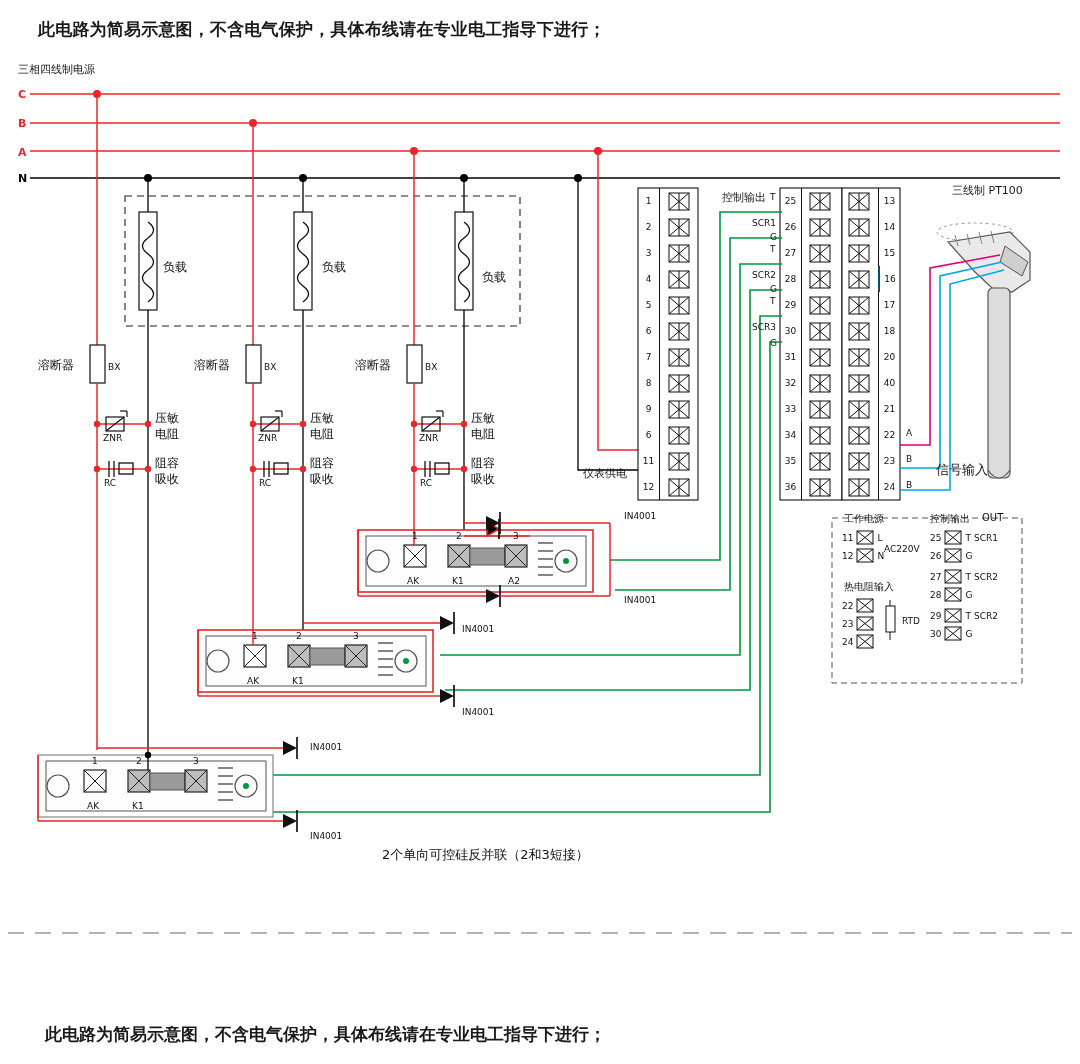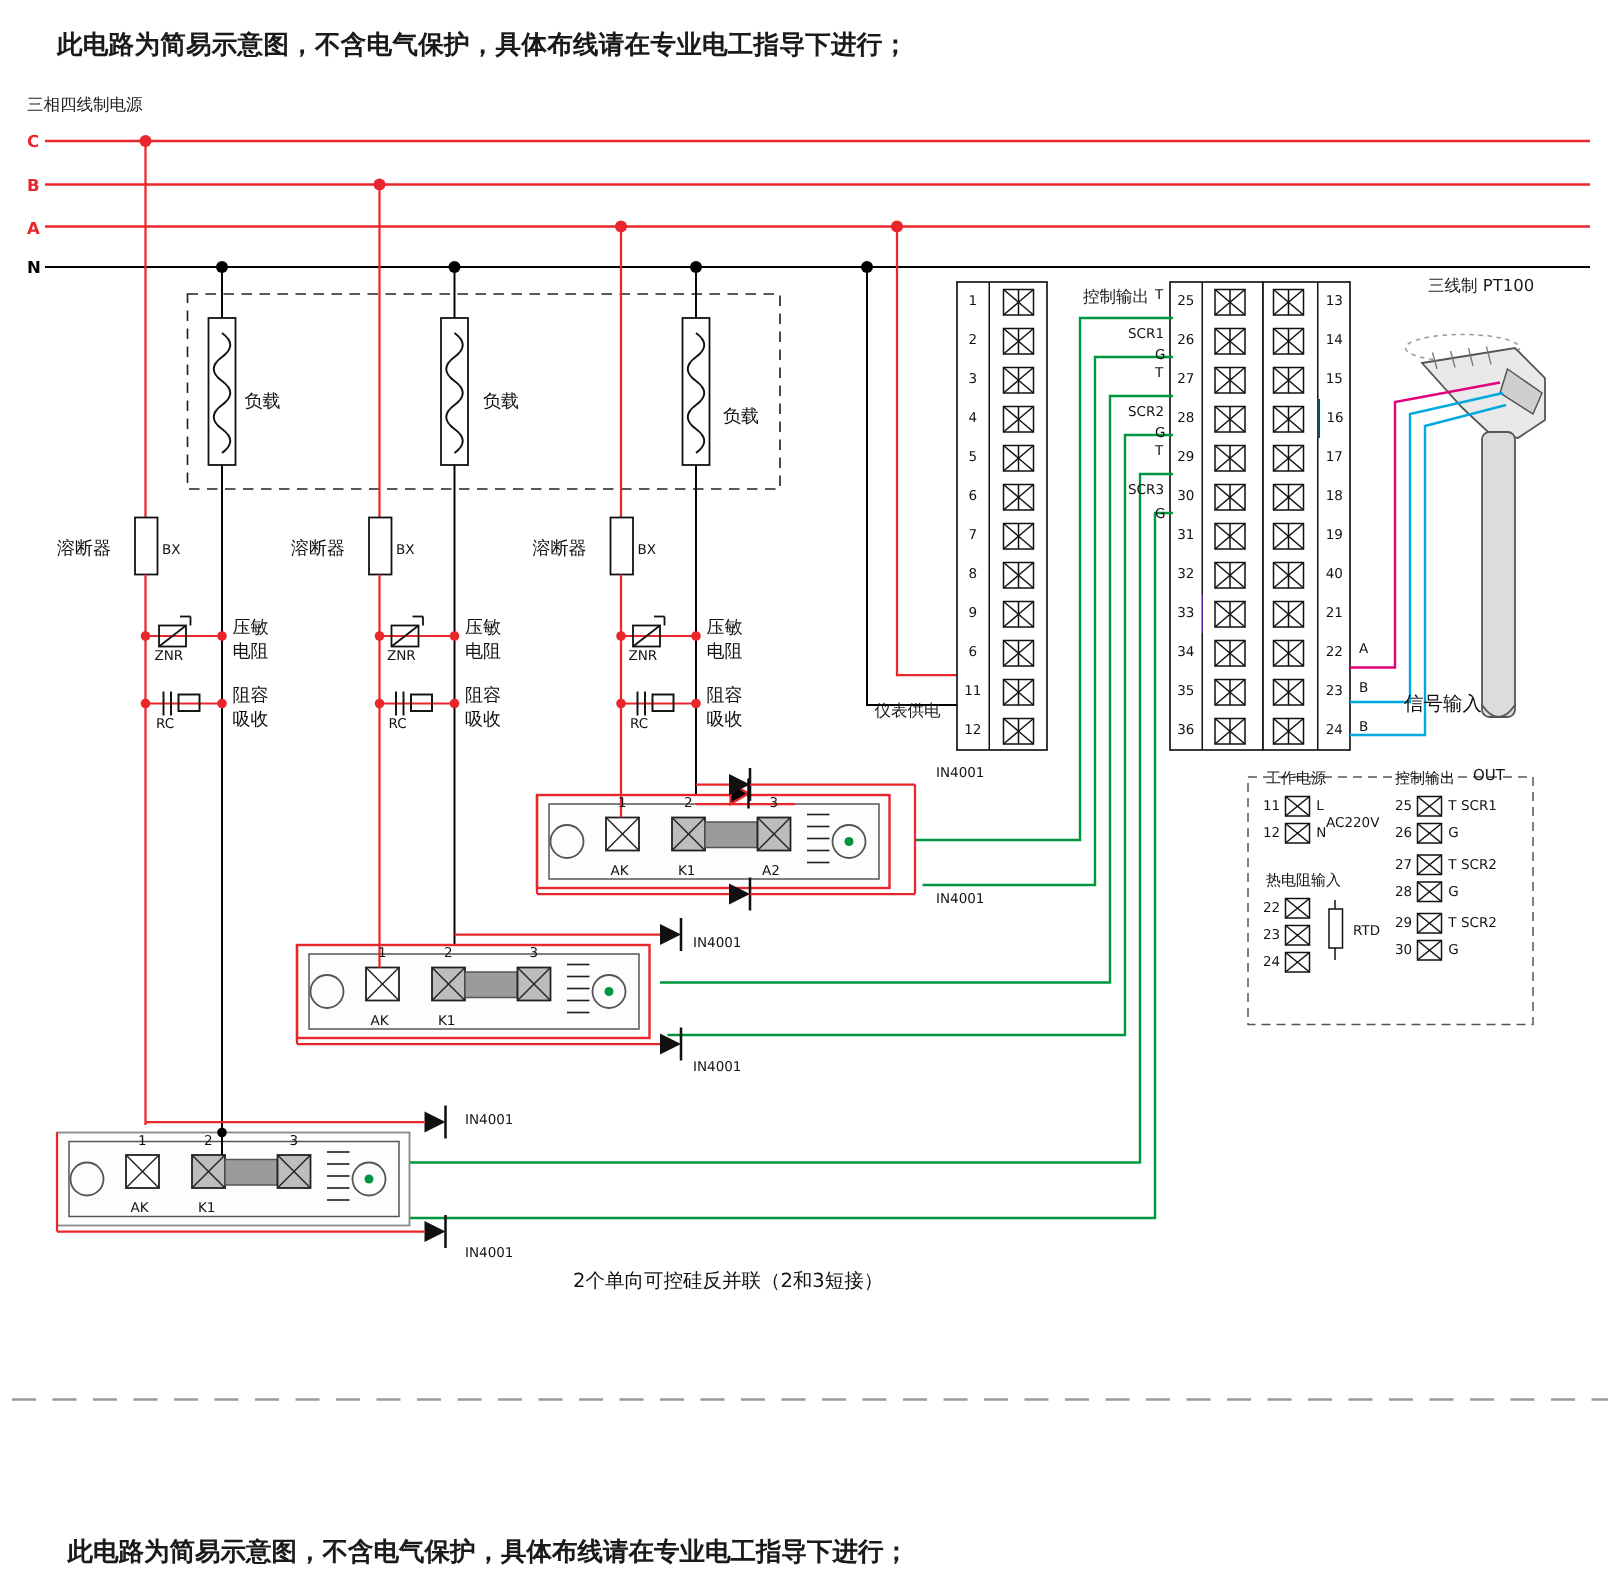--- a/index.html
+++ b/index.html
@@ -725,21 +725,21 @@
     </div>
 
     <div class="abs" style="left:240px; top:0; width:22px;">
       <div style="display:flex; flex-direction:column;">
         <div class="t-tiny" style="height:26px; display:flex; align-items:center; justify-content:center; border-left:1px solid #111;">13</div>
         <div class="t-tiny" style="height:26px; display:flex; align-items:center; justify-content:center; border-left:1px solid #111;">14</div>
         <div class="t-tiny" style="height:26px; display:flex; align-items:center; justify-content:center; border-left:1px solid #111;">15</div>
         <div class="t-tiny" style="height:26px; display:flex; align-items:center; justify-content:center; border-left:2px solid #0c4a6e;">16</div>
         <div class="t-tiny" style="height:26px; display:flex; align-items:center; justify-content:center; border-left:1px solid #111;">17</div>
         <div class="t-tiny" style="height:26px; display:flex; align-items:center; justify-content:center; border-left:1px solid #111;">18</div>
-        <div class="t-tiny" style="height:26px; display:flex; align-items:center; justify-content:center; border-left:1px solid #111;">19</div>
+        <div class="t-tiny" style="height:26px; display:flex; align-items:center; justify-content:center; border-left:1px solid #111;">20</div>
         <div class="t-tiny" style="height:26px; display:flex; align-items:center; justify-content:center; border-left:1px solid #111;">40</div>
         <div class="t-tiny" style="height:26px; display:flex; align-items:center; justify-content:center; border-left:1px solid #111;">21</div>
         <div class="t-tiny" style="height:26px; display:flex; align-items:center; justify-content:center; border-left:1px solid #111;">22</div>
         <div class="t-tiny" style="height:26px; display:flex; align-items:center; justify-content:center; border-left:1px solid #111;">23</div>
         <div class="t-tiny" style="height:26px; display:flex; align-items:center; justify-content:center; border-left:1px solid #111;">24</div>
       </div>
     </div>
   </div>
 
   <div class="abs t-small" style="left:722px; top:190px;">控制输出</div>

